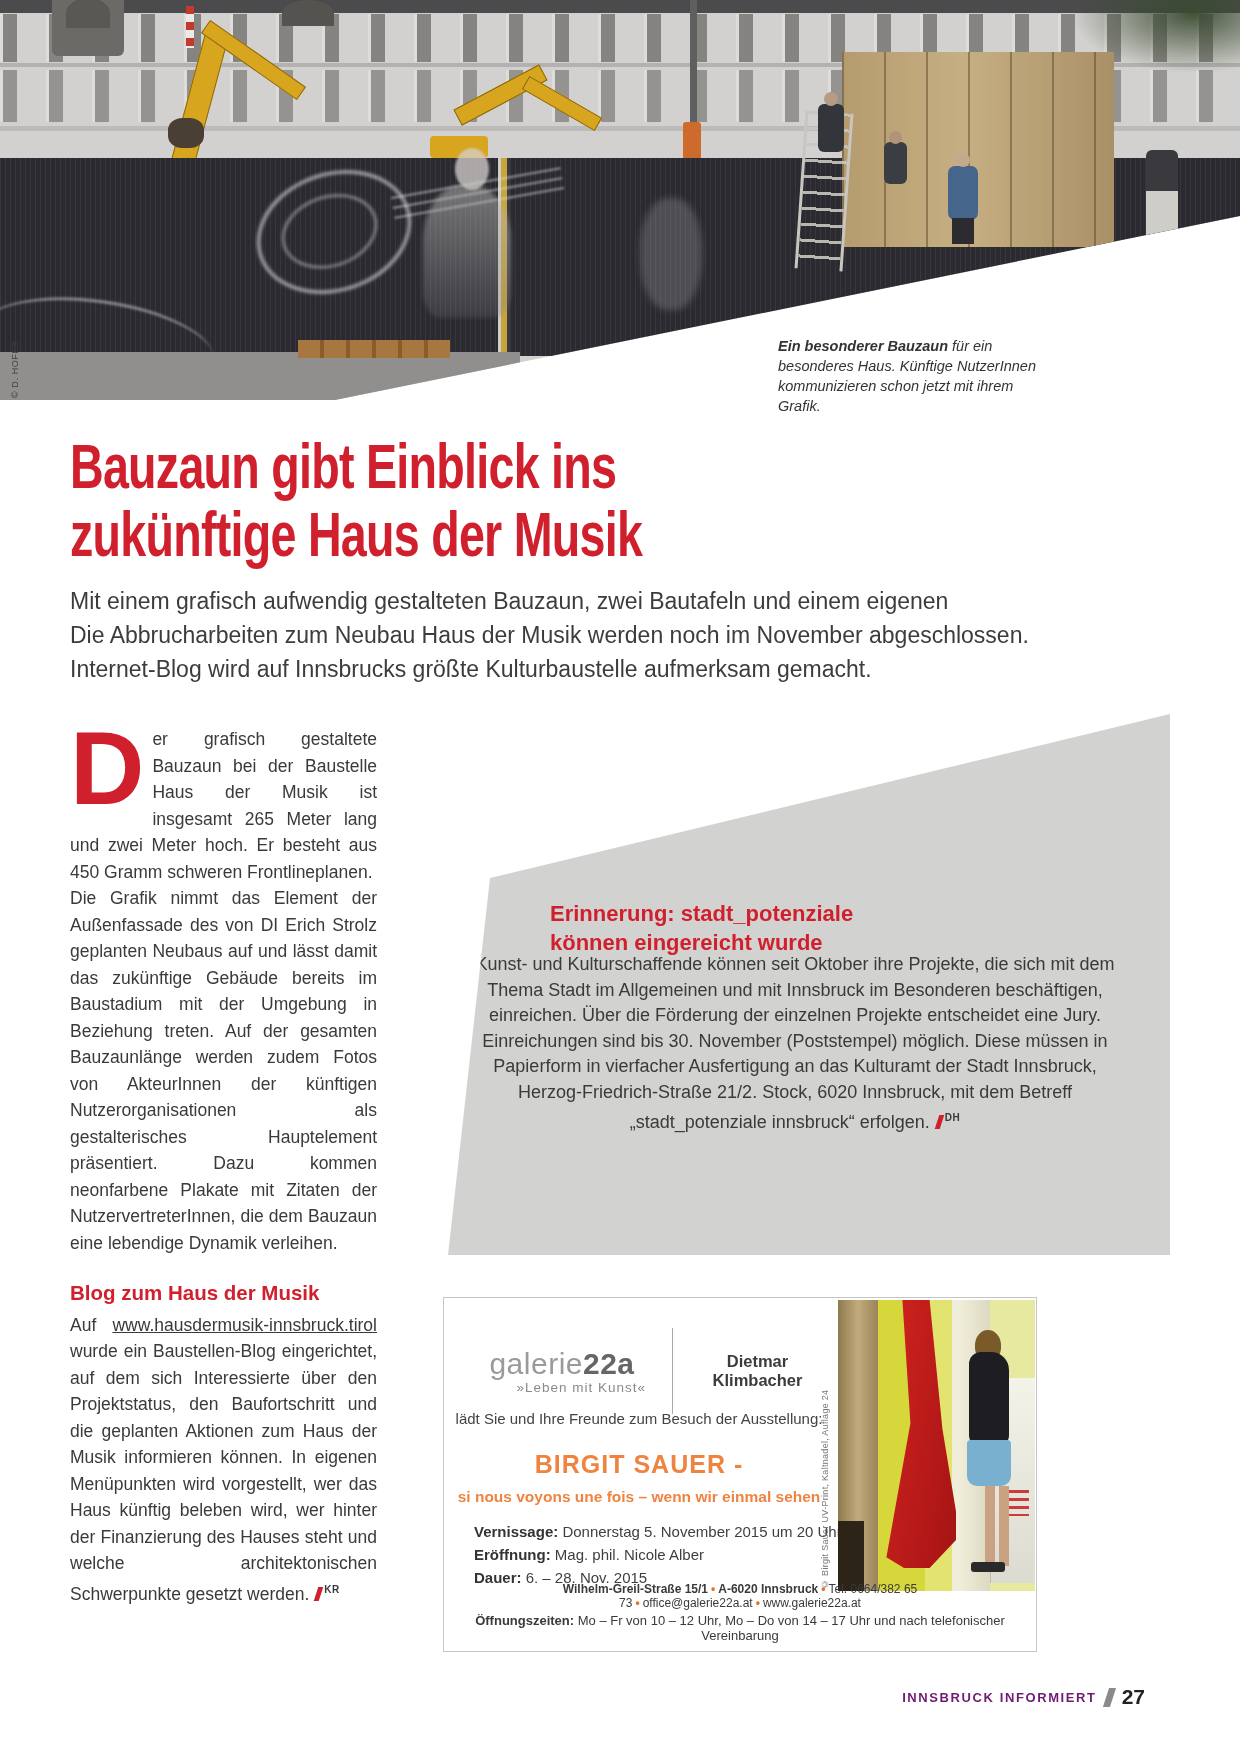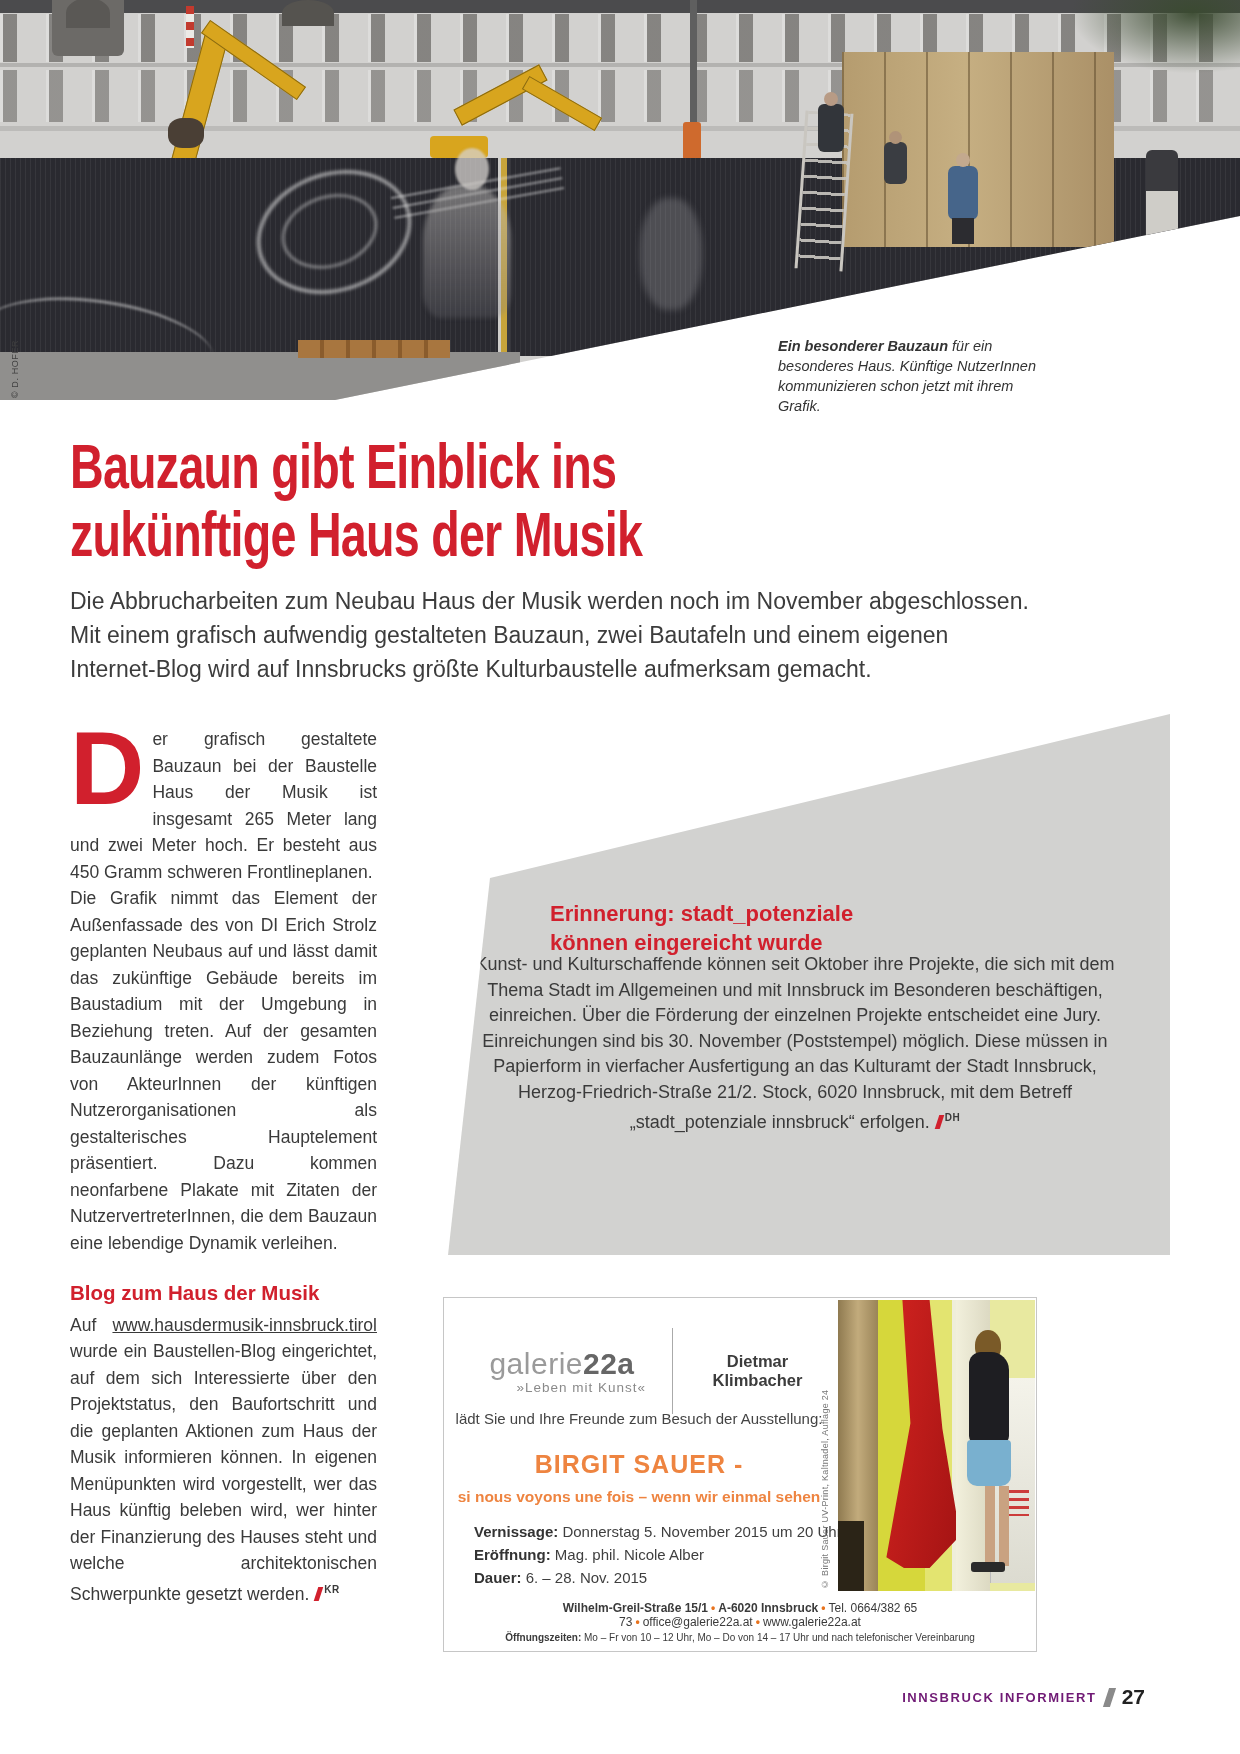--- a/index.html
+++ b/index.html
@@ -115,21 +115,21 @@
   .ap-fridge{right:0;top:78px;width:44px;height:205px;background:linear-gradient(#f4f3ea,#dcdbd0);border-left:1px solid #bbb;}
   .ap-tag{right:6px;top:190px;width:30px;height:26px;
     background:repeating-linear-gradient(180deg,rgba(200,30,30,.85) 0 3px,rgba(0,0,0,0) 3px 8px);}
   .ap-hair{right:34px;top:30px;width:26px;height:30px;border-radius:50% 50% 40% 40%;background:#7a5a28;}
   .ap-torso{right:26px;top:52px;width:40px;height:92px;border-radius:12px 18px 8px 8px;background:#1e1e22;}
   .ap-skirt{right:24px;top:140px;width:44px;height:46px;border-radius:4px 4px 10px 10px;background:#79b0cf;}
   .ap-legs{right:40px;top:186px;width:10px;height:80px;background:#c9a281;box-shadow:14px 0 0 #c9a281;}
   .ap-shoes{right:30px;top:262px;width:34px;height:10px;background:#2a2a2a;border-radius:3px;}
   .ad-footer{position:absolute;left:0;right:0;bottom:8px;text-align:center;color:#3a3a3a;}
   .ad-addr{font-size:12px;}
-  .ad-hours{font-size:10px;margin-top:3px;}
+  .ad-hours{font-size:13px;margin-top:3px;}
   .ad-bullet{color:#e8731e;font-weight:bold;padding:0 3px;}
 
   
   .pfooter{position:absolute;right:95px;top:1685px;display:flex;align-items:center;gap:9px;}
   .pfooter-mag{font-size:13px;font-weight:bold;letter-spacing:1.6px;color:#701a75;}
   .footslash{display:inline-block;width:7px;height:19px;background:#8a8a8a;transform:skewX(-18deg);}
   .pfooter-num{font-size:21px;font-weight:bold;color:#222;}
 </style>
 </head>
 <body>
@@ -174,22 +174,22 @@
   <div class="abs hero-credit">© D. HOFER</div>
 
   <p class="abs caption"><b>Ein besonderer Bauzaun</b><span> für ein besonderes Haus. Künftige NutzerInnen kommunizieren schon jetzt mit ihrem Grafik.</span></p>
 
   <h1 class="abs headline" style="margin:0;">
     <div>Bauzaun gibt Einblick ins</div>
     <div>zukünftige Haus der Musik</div>
   </h1>
 
   <div class="abs lead">
+    <div>Mit einem grafisch aufwendig gestalteten Bauzaun, zwei Bautafeln und einem eigenen</div>
     <div>Die Abbrucharbeiten zum Neubau Haus der Musik werden noch im November abgeschlossen.</div>
-    <div>Mit einem grafisch aufwendig gestalteten Bauzaun, zwei Bautafeln und einem eigenen</div>
     <div>Internet-Blog wird auf Innsbrucks größte Kulturbaustelle aufmerksam gemacht.</div>
   </div>
 
   <div class="abs infobox">
     <div class="infobox-heading">
       <div>Erinnerung: stadt_potenziale</div>
       <div>können eingereicht wurde</div>
     </div>
     <p class="infobox-body" style="margin:0;"><span>Kunst- und Kulturschaffende können seit Oktober ihre Projekte, die sich mit dem Thema Stadt im Allgemeinen und mit Innsbruck im Besonderen beschäftigen, einreichen. Über die Förderung der einzelnen Projekte entscheidet eine Jury. Einreichungen sind bis 30. November (Poststempel) möglich. Diese müssen in Papierform in vierfacher Ausfertigung an das Kulturamt der Stadt Innsbruck, Herzog-Friedrich-Straße 21/2. Stock, 6020 Innsbruck, mit dem Betreff „stadt_potenziale innsbruck“ erfolgen.</span><span class="redslash"></span><span class="initials">DH</span></p>
   </div>

